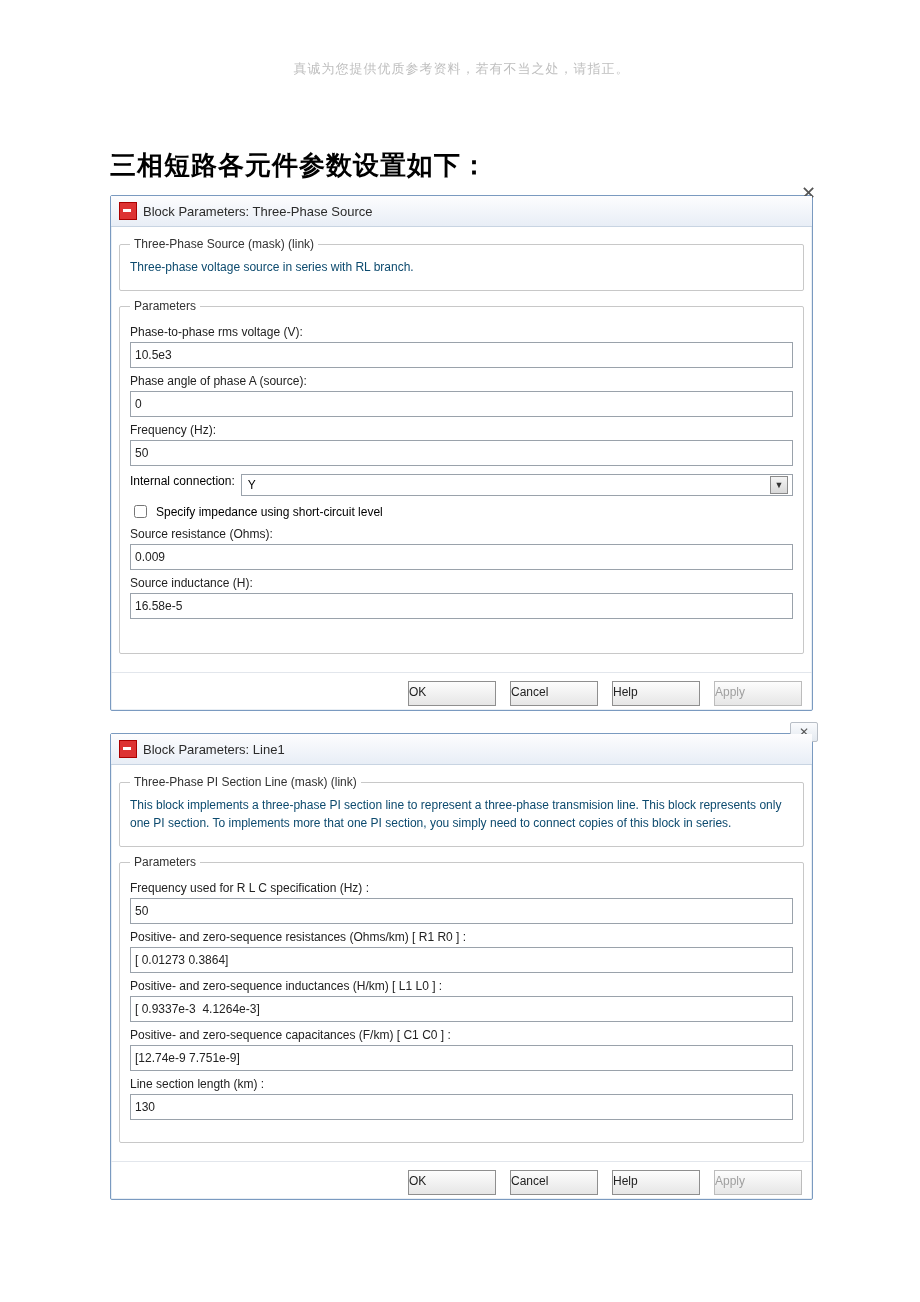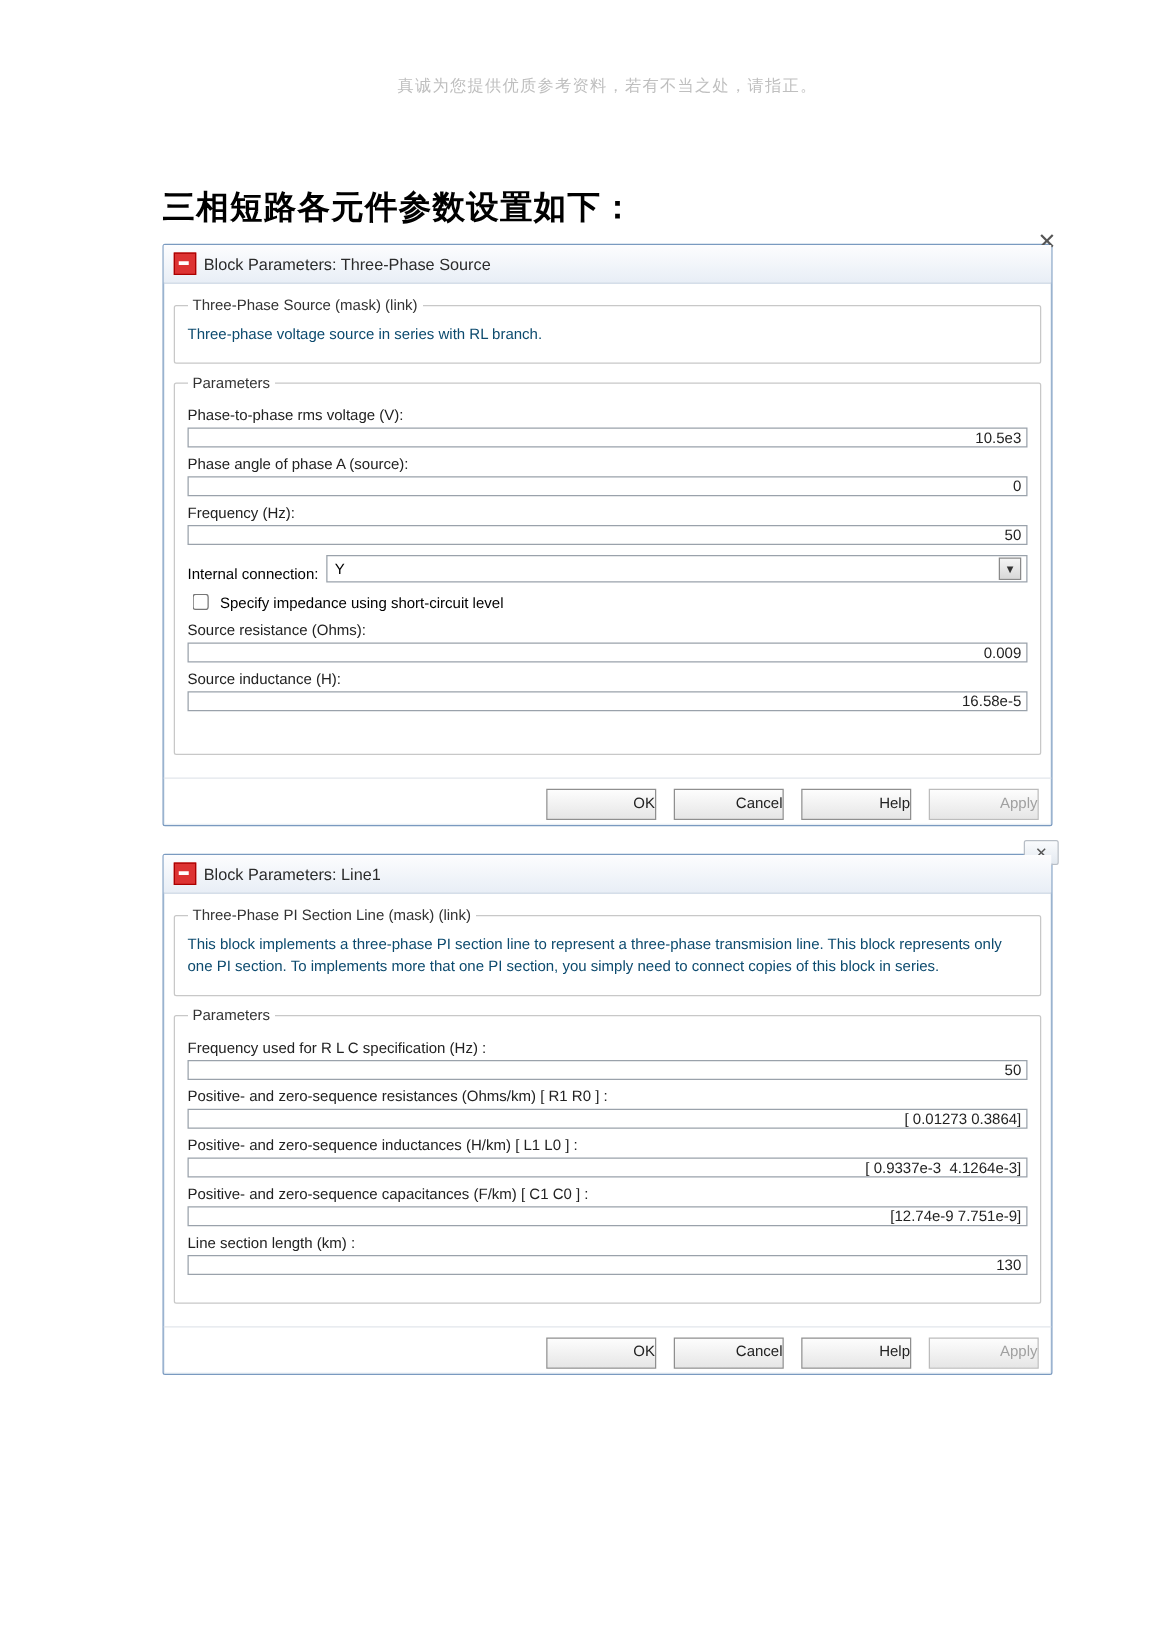--- a/index.html
+++ b/index.html
@@ -2,22 +2,21 @@
 <html><head>
 <meta charset="utf-8">
 <style>
   body {
     margin: 0;
     background: #fff;
     font-family: "Microsoft YaHei", "SimSun", sans-serif;
     width: 920px;
   }
   .page {
-    padding: 60px 78px 40px 110px;
-    margin-left: 20px;
+    padding: 60px 107px 40px 110px;
   }
   .top-note {
     text-align: center;
     color: #bfbfbf;
     font-size: 13px;
     letter-spacing: 1px;
     margin-bottom: 70px;
     font-family: "SimSun", serif;
   }
   .heading {
@@ -91,27 +90,26 @@
     color: #222;
   }
   .txt {
     width: 100%;
     box-sizing: border-box;
     border: 1px solid #9aa2ab;
     background: #fff;
     font-family: inherit;
     font-size: 12px;
     padding: 2px 4px;
-    height: 16px;
+    height: 26px;
     color: #222;
-    text-align: right;
   }
   .row-inline {
     display: flex;
-    align-items: flex-end;
+    align-items: flex-start;
     gap: 6px;
     margin: 8px 0 6px 0;
   }
   .select {
     flex: 1;
     border: 1px solid #9aa2ab;
     height: 20px;
     display: flex;
     align-items: center;
     justify-content: space-between;
@@ -137,21 +135,21 @@
     padding: 8px 10px 4px 10px;
     border-top: 1px solid #e2e6ec;
   }
   .btn {
     min-width: 86px;
     height: 23px;
     border: 1px solid #8f8f8f;
     background: linear-gradient(#fdfdfd,#e6e6e6);
     font-family: inherit;
     font-size: 12px;
-    text-align: right;
+    text-align: left;
     line-height: 21px;
     color: #222;
     cursor: pointer;
   }
   .btn.disabled {
     color: #a0a0a0;
     border-color: #bcbcbc;
   }
   .d2-closebox {
     position: absolute;

